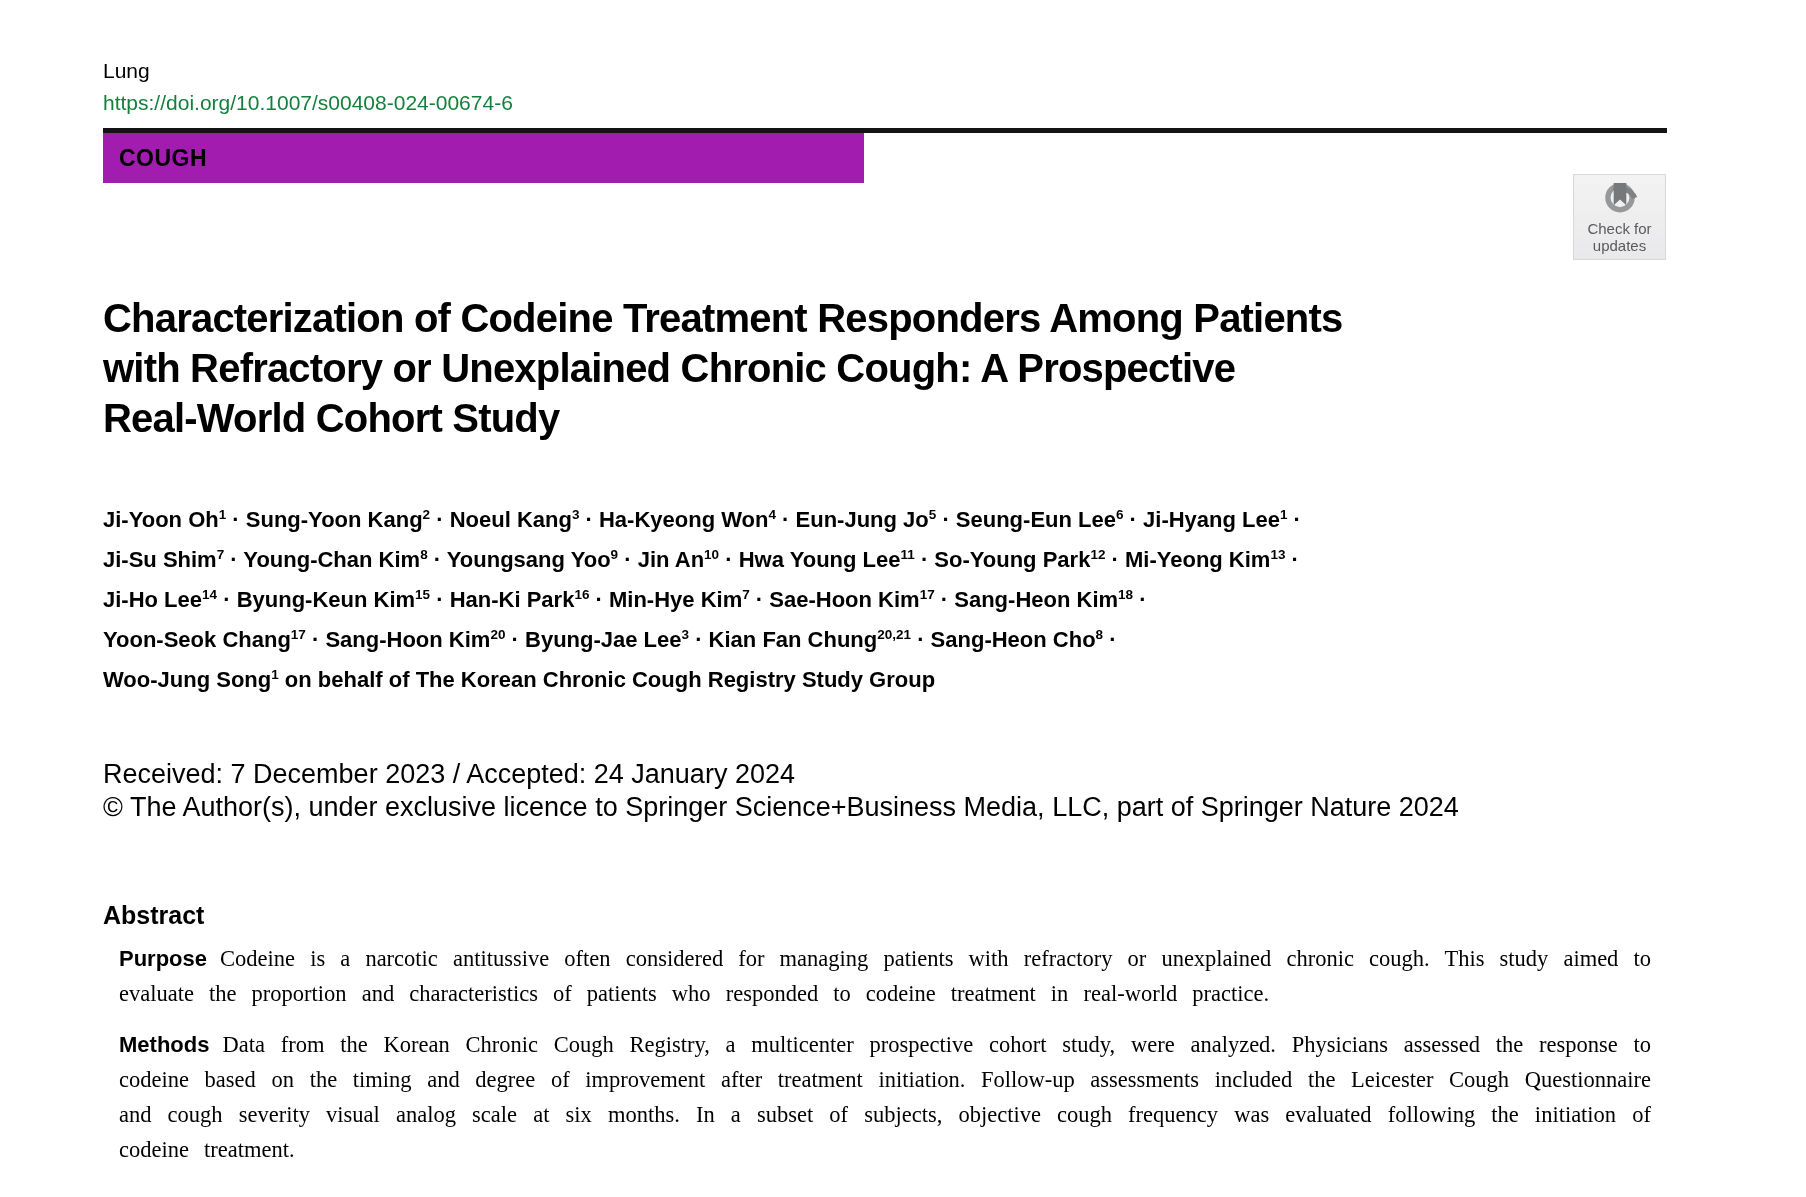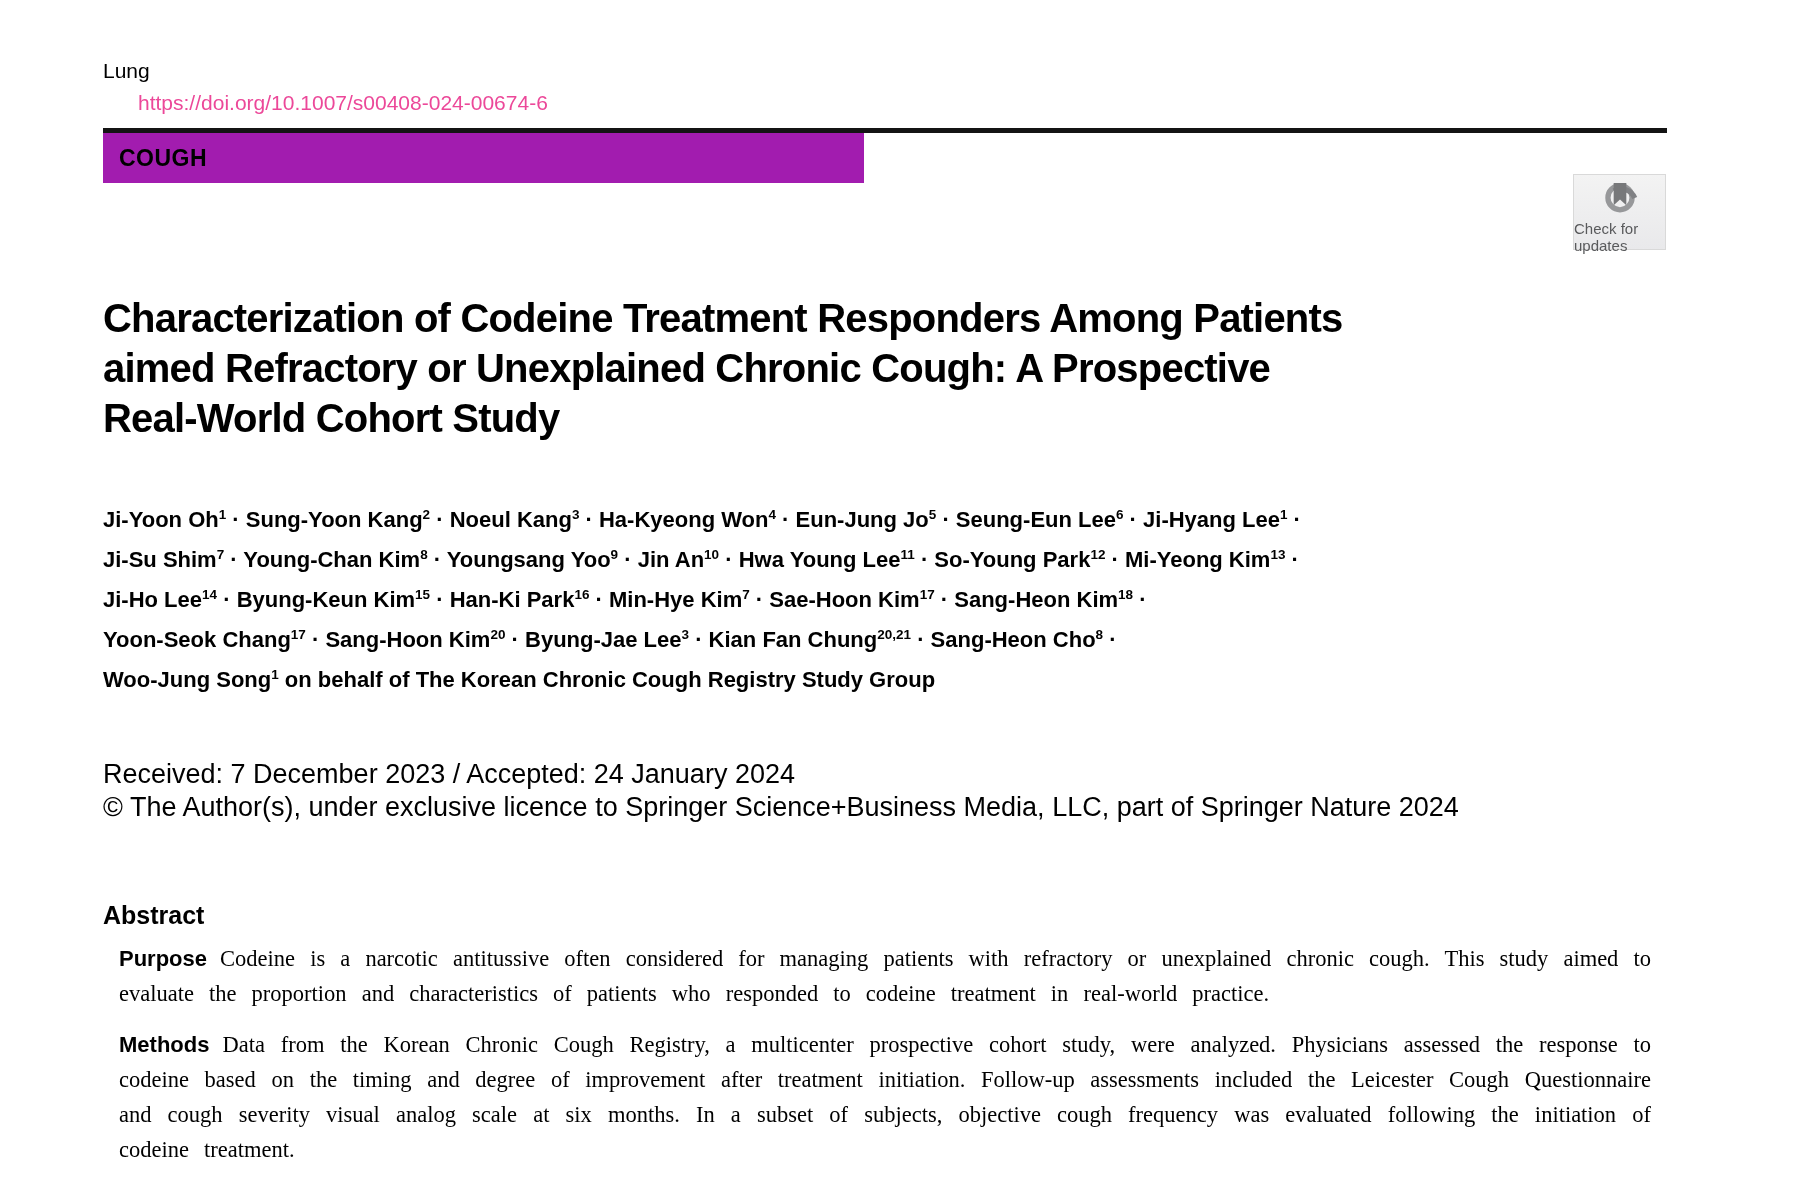--- a/index.html
+++ b/index.html
@@ -15,21 +15,21 @@
   }
 
   
   .journal-head {
     position: absolute;
     left: 103px;
     top: 55px;
     font-size: 21px;
     line-height: 32px;
   }
-  .doi { color: #ec4899; text-decoration: none; display: block; margin-left: 35px; }
+  .doi { color: #15803d; text-decoration: none; display: block; }
 
   
   .rule {
     position: absolute;
     left: 103px;
     top: 128px;
     width: 1564px;
     height: 5px;
     background: #141414;
   }
@@ -50,24 +50,25 @@
     font-size: 23px;
     letter-spacing: 0.5px;
   }
 
   
   .badge {
     position: absolute;
     left: 1573px;
     top: 174px;
     width: 93px;
-    height: 76px;
+    height: 86px;
     background: linear-gradient(180deg, #f3f3f3 0%, #e9e9eb 100%);
     border: 1px solid #d9d9d9;
     box-sizing: border-box;
+    text-align: center;
     cursor: pointer;
   }
   .badge svg { display: block; margin: 3px auto 0 auto; }
   .badge-text {
     font-size: 15px;
     line-height: 17px;
     color: #595a5c;
     margin-top: -2px;
   }
 
@@ -159,21 +160,21 @@
       <path d="M14.5 4.2 H25.5 V23.5 L20 18.6 L14.5 23.5 Z" fill="#77787a"></path>
     </svg>
     <div class="badge-text">
       <div>Check for</div>
       <div>updates</div>
     </div>
   </div>
 
   <h1 class="title">
     <div>Characterization of Codeine Treatment Responders Among Patients</div>
-    <div>aimed Refractory or Unexplained Chronic Cough: A Prospective</div>
+    <div>with Refractory or Unexplained Chronic Cough: A Prospective</div>
     <div>Real-World Cohort Study</div>
   </h1>
 
   <div class="authors">
       <div class="author-line"><span>Ji-Yoon Oh<sup>1</sup></span><span> · </span><span>Sung-Yoon Kang<sup>2</sup></span><span> · </span><span>Noeul Kang<sup>3</sup></span><span> · </span><span>Ha-Kyeong Won<sup>4</sup></span><span> · </span><span>Eun-Jung Jo<sup>5</sup></span><span> · </span><span>Seung-Eun Lee<sup>6</sup></span><span> · </span><span>Ji-Hyang Lee<sup>1</sup></span><span> · </span></div>
       <div class="author-line"><span>Ji-Su Shim<sup>7</sup></span><span> · </span><span>Young-Chan Kim<sup>8</sup></span><span> · </span><span>Youngsang Yoo<sup>9</sup></span><span> · </span><span>Jin An<sup>10</sup></span><span> · </span><span>Hwa Young Lee<sup>11</sup></span><span> · </span><span>So-Young Park<sup>12</sup></span><span> · </span><span>Mi-Yeong Kim<sup>13</sup></span><span> · </span></div>
       <div class="author-line"><span>Ji-Ho Lee<sup>14</sup></span><span> · </span><span>Byung-Keun Kim<sup>15</sup></span><span> · </span><span>Han-Ki Park<sup>16</sup></span><span> · </span><span>Min-Hye Kim<sup>7</sup></span><span> · </span><span>Sae-Hoon Kim<sup>17</sup></span><span> · </span><span>Sang-Heon Kim<sup>18</sup></span><span> · </span></div>
       <div class="author-line"><span>Yoon-Seok Chang<sup>17</sup></span><span> · </span><span>Sang-Hoon Kim<sup>20</sup></span><span> · </span><span>Byung-Jae Lee<sup>3</sup></span><span> · </span><span>Kian Fan Chung<sup>20,21</sup></span><span> · </span><span>Sang-Heon Cho<sup>8</sup></span><span> · </span></div>
       <div class="author-line"><span>Woo-Jung Song<sup>1</sup></span><span> on behalf of The Korean Chronic Cough Registry Study Group</span></div>
     </div>

